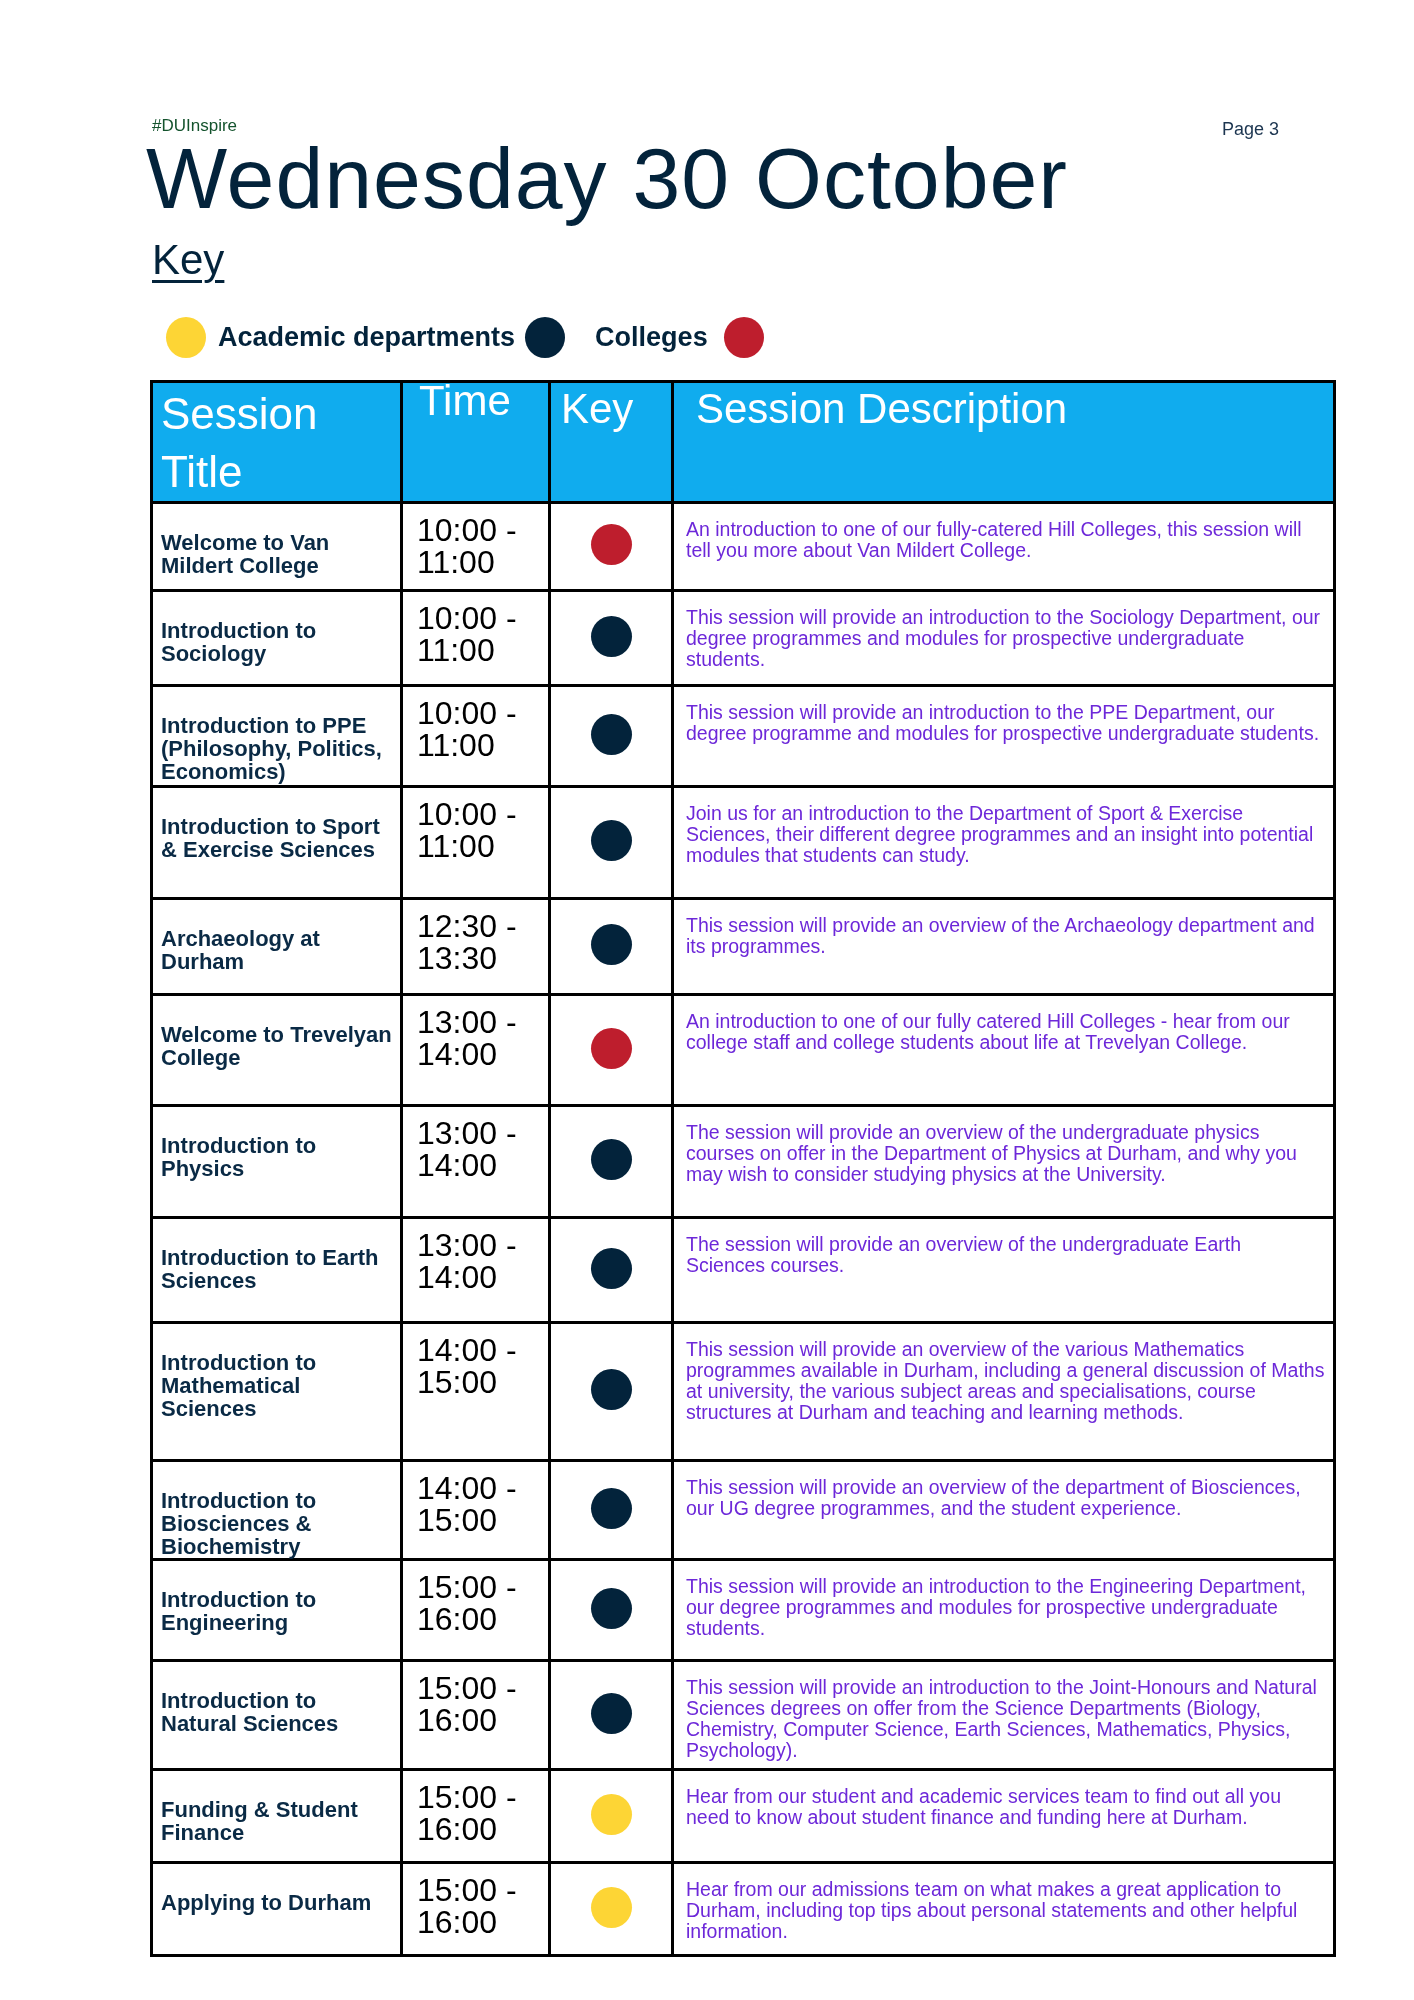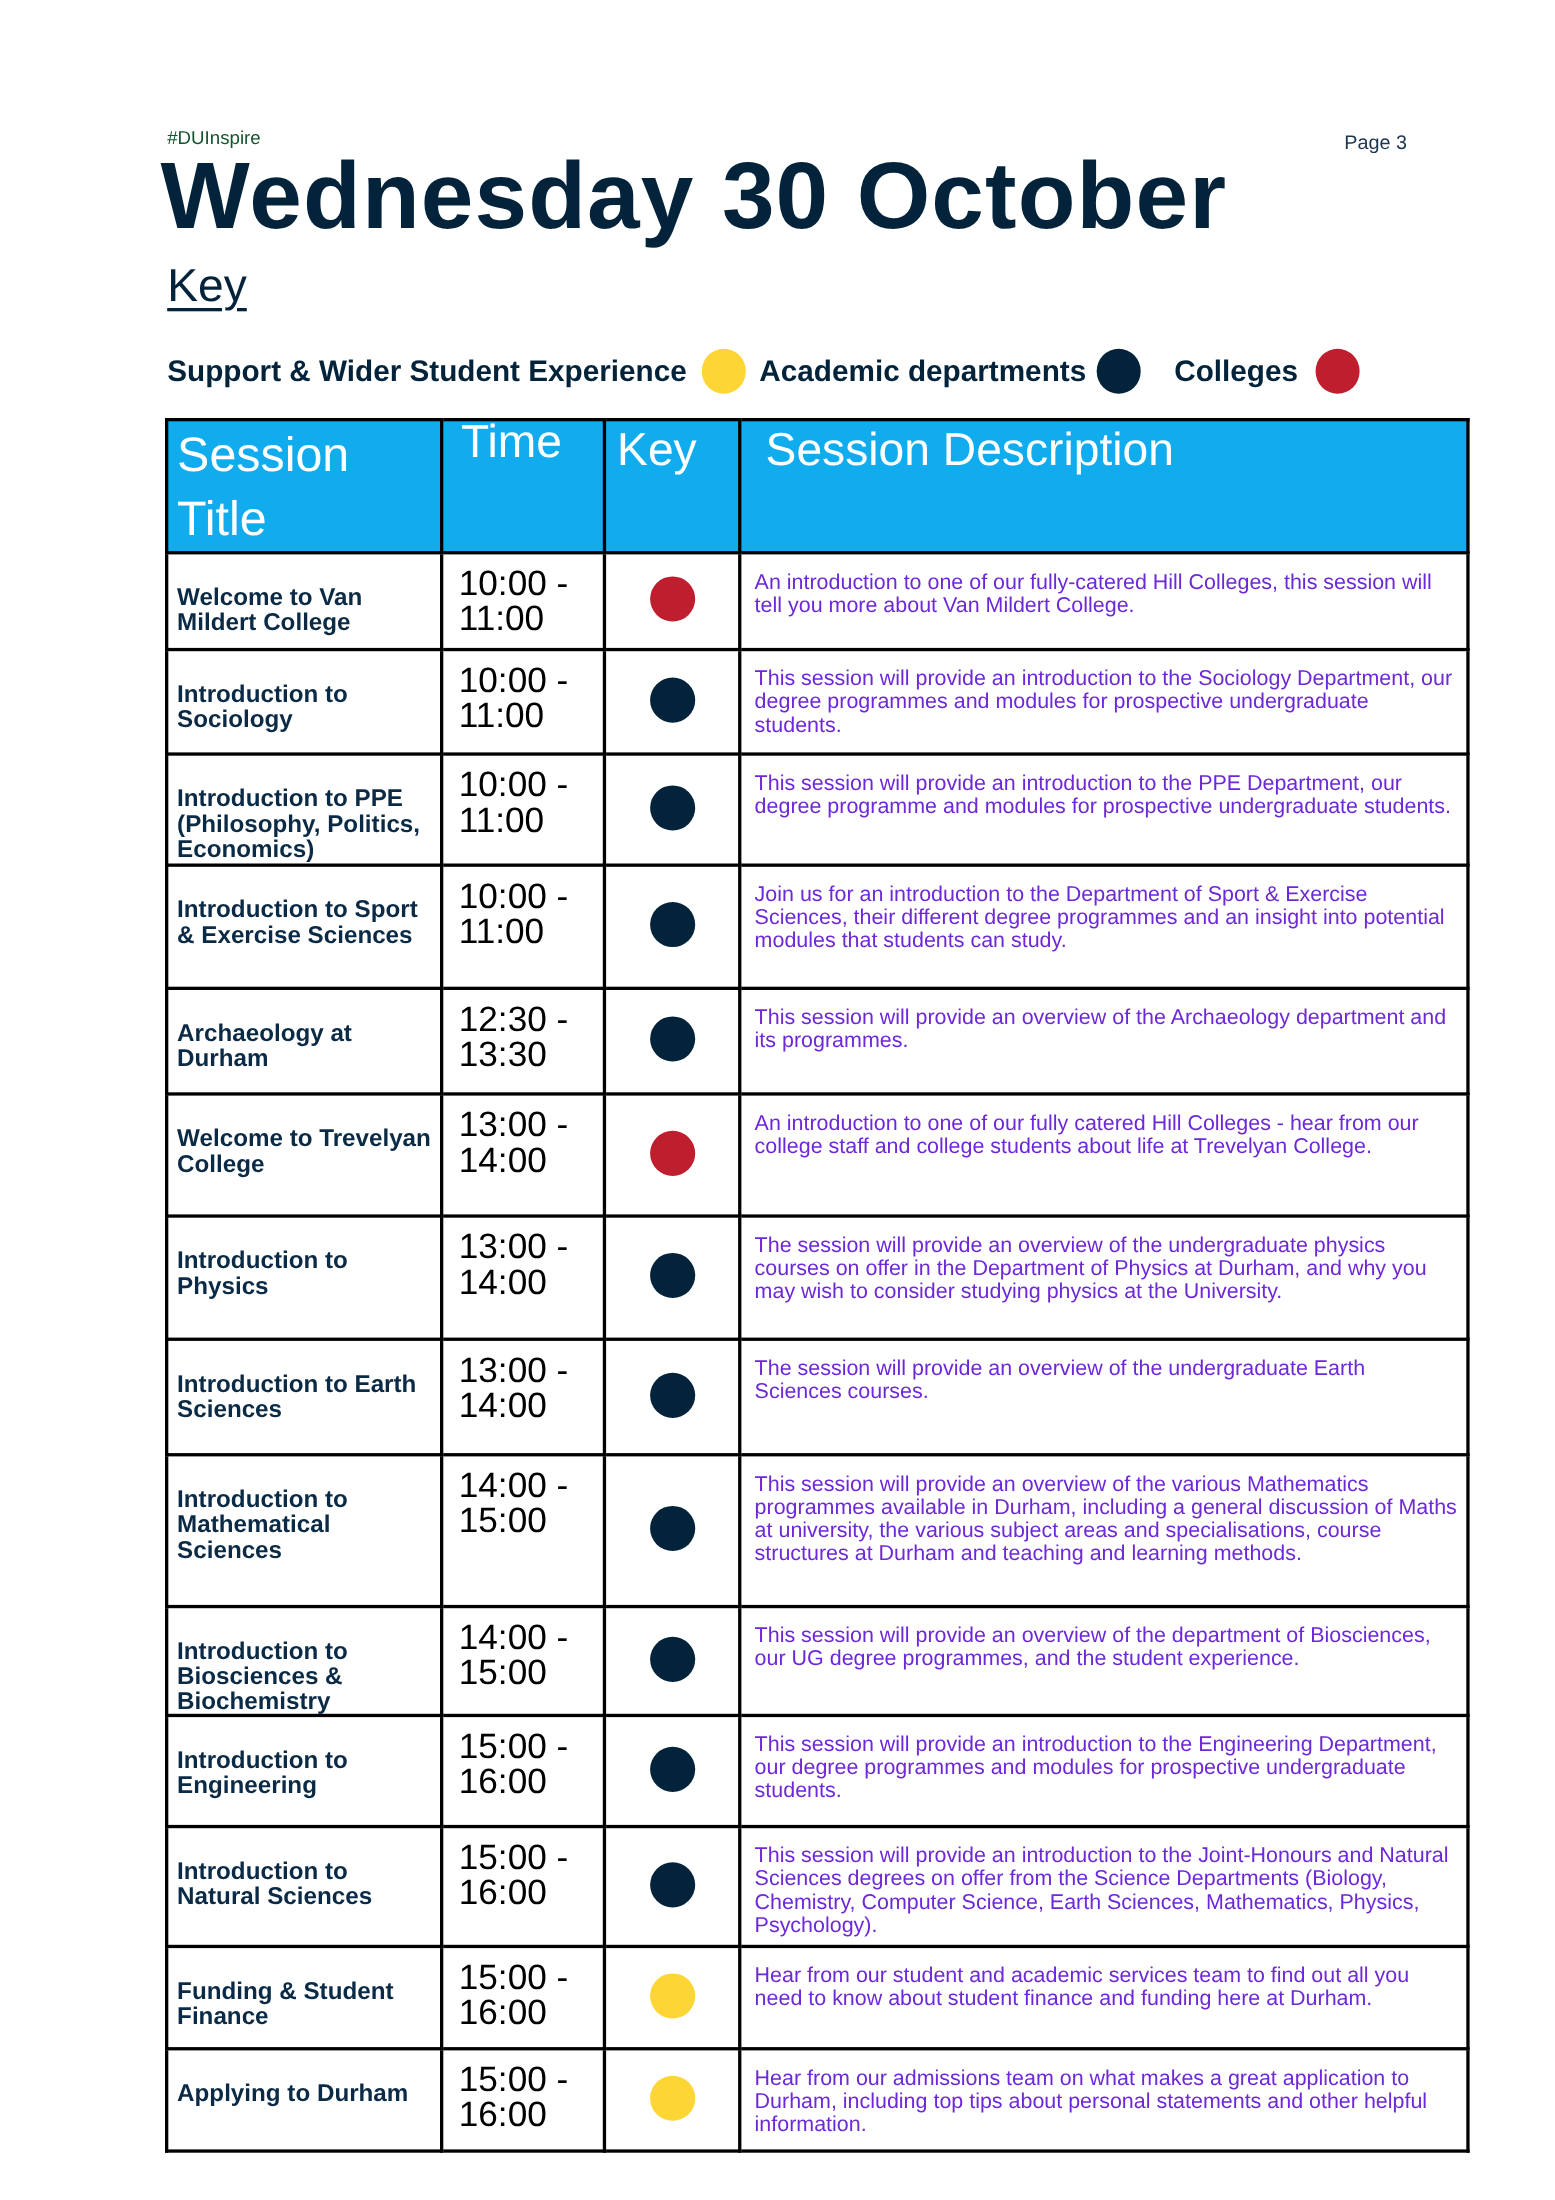--- a/index.html
+++ b/index.html
@@ -1,21 +1,21 @@
 <!DOCTYPE html>
 <html><head>
 <meta charset="utf-8">
 <style>
   html, body { margin: 0; padding: 0; background: #ffffff; }
   body { width: 1414px; height: 2000px; position: relative; overflow: hidden;
          font-family: "Liberation Sans", "DejaVu Sans", sans-serif; color: #03233B; }
   .hashtag { position: absolute; left: 152px; top: 116px; font-size: 17px; color: #14532d; }
   .page-num { position: absolute; left: 1222px; top: 119px; font-size: 18px; color: #1c3550; }
   .title { position: absolute; left: 146px; top: 128px; font-size: 86px; line-height: 100px;
-           color: #03233B; font-weight: 700; letter-spacing: 1px; white-space: nowrap; }
+           color: #03233B; font-weight: 400; letter-spacing: 1px; white-space: nowrap; }
   .key-heading { position: absolute; left: 152px; top: 236px; font-size: 42px; line-height: 48px;
                  color: #03233B; text-decoration: underline; text-underline-offset: 6px;
                  text-decoration-thickness: 3px; }
   .legend { position: absolute; left: 152px; top: 316px; height: 42px; display: flex; align-items: center;
             font-size: 27px; font-weight: 700; color: #03233B; white-space: nowrap; }
   .legend-item { display: flex; align-items: center; }
   .legend-dot { width: 40px; height: 41px; border-radius: 50%; display: inline-block; margin-left: 14px; margin-right: 12px; }
   .legend-item.second .legend-dot { margin-left: 10px; margin-right: 30px; }
   .legend-item.third .legend-dot { margin-left: 16px; margin-right: 0; }
 
@@ -40,21 +40,20 @@
 </head>
 <body>
 
 <div class="hashtag">#DUInspire</div>
 <div class="page-num">Page 3</div>
 <h1 class="title" style="margin:0">Wednesday 30 October</h1>
 <div class="key-heading">Key</div>
 
 <div class="legend">
   <div class="legend-item first">
-    <span>Support &amp; Wider Student Experience</span>
     <span class="legend-dot" style="background:#FDD535"></span>
   </div>
   <div class="legend-item second">
     <span>Academic departments</span>
     <span class="legend-dot" style="background:#03233B"></span>
   </div>
   <div class="legend-item third">
     <span>Colleges</span>
     <span class="legend-dot" style="background:#BE1E2D"></span>
   </div>

